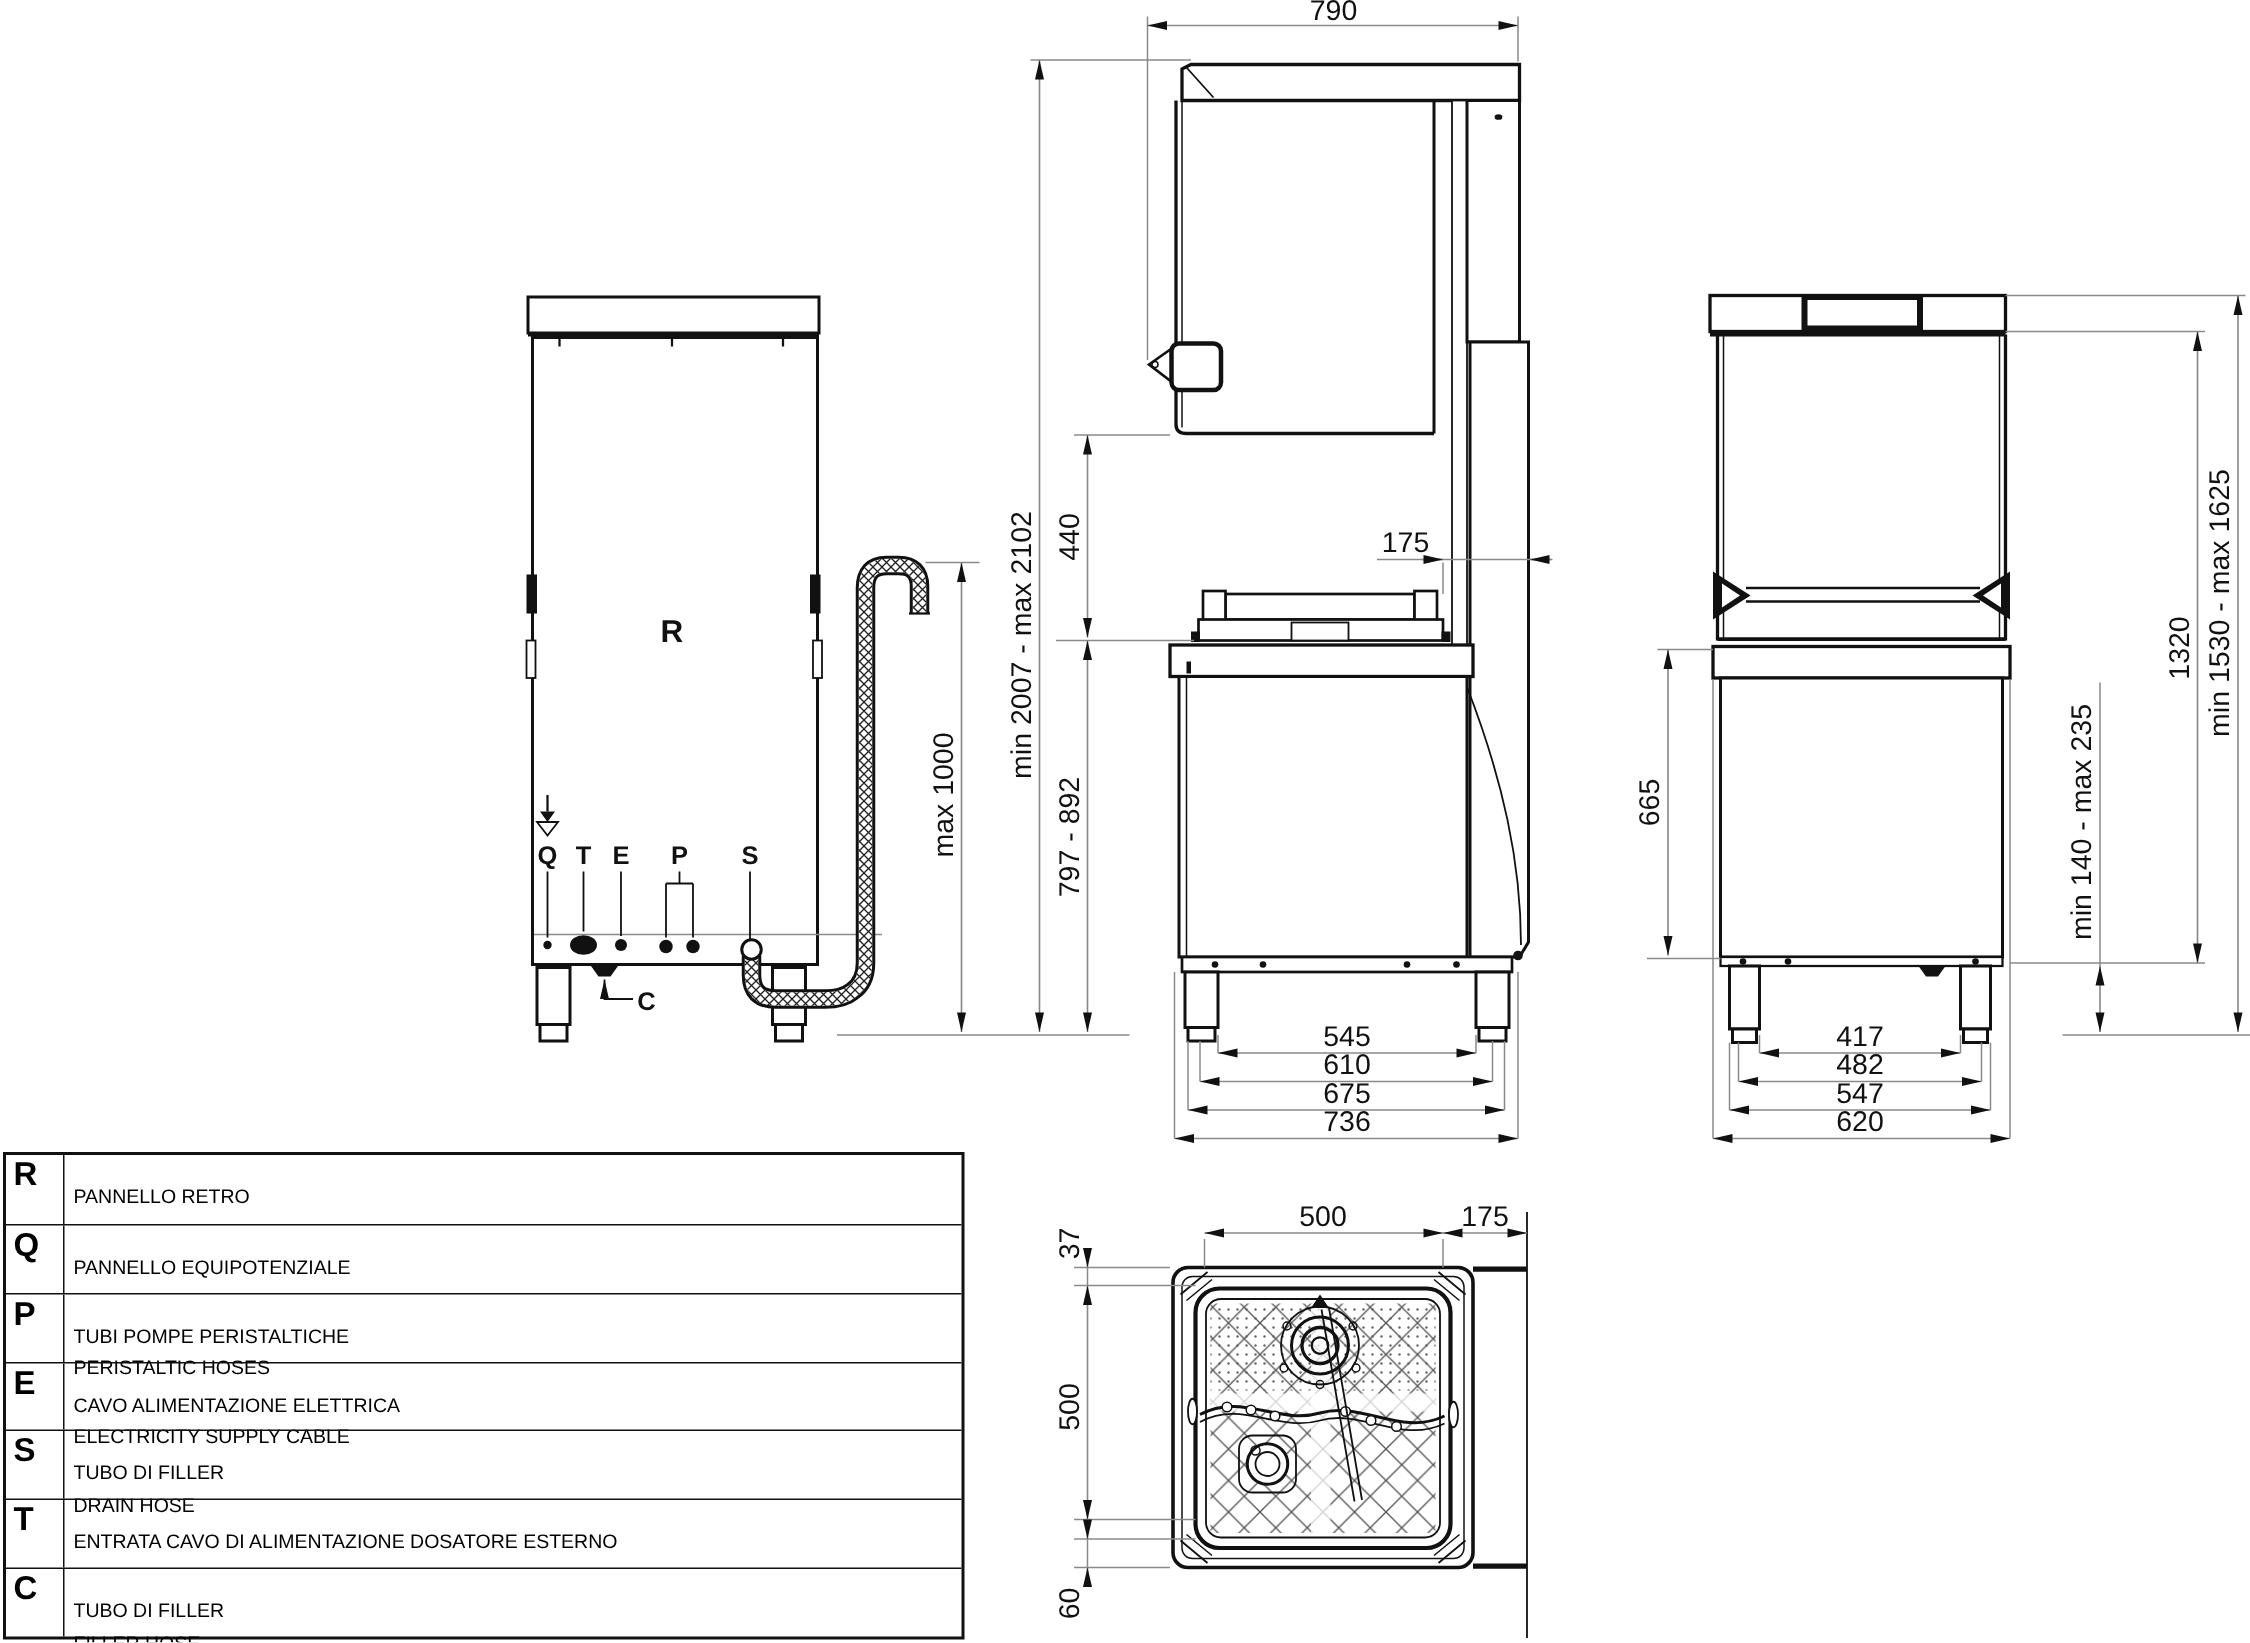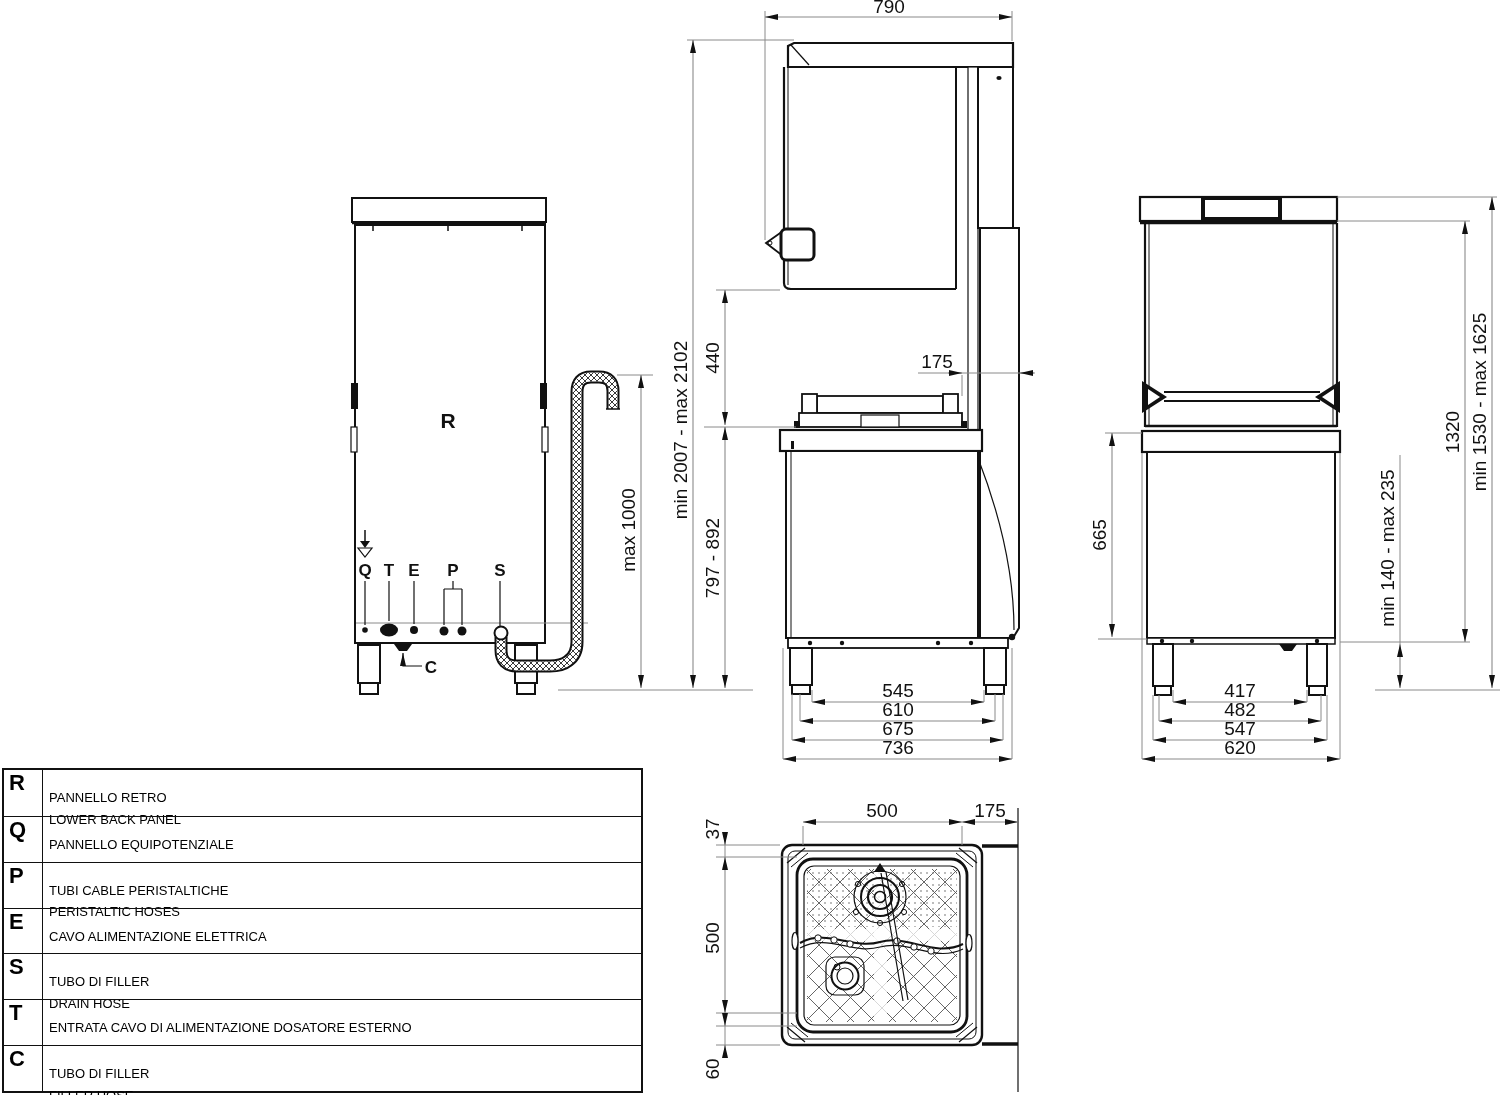--- a/index.html
+++ b/index.html
@@ -360,40 +360,40 @@
     <line x1="725" y1="1057" x2="725" y2="1045" class="dimo"></line>
     <text x="719" y="1069" class="dt" transform="rotate(-90 719 1069)">60</text>
   </g>
 </svg>
 
   <div class="legend">
     <div class="lrow">
       <div class="lkey">R</div>
       <div class="ltxt">
           <div>PANNELLO RETRO</div>
-          <div>LOWER BACK PANEL</div>
         </div>
     </div>
     <div class="lrow">
       <div class="lkey">Q</div>
       <div class="ltxt">
           <div>PANNELLO EQUIPOTENZIALE</div>
         </div>
     </div>
     <div class="lrow">
       <div class="lkey">P</div>
       <div class="ltxt">
-          <div>TUBI CABLE PERISTALTICHE</div>
+          <div>TUBI POMPE PERISTALTICHE</div>
           <div>PERISTALTIC HOSES</div>
         </div>
     </div>
     <div class="lrow">
       <div class="lkey">E</div>
       <div class="ltxt">
           <div>CAVO ALIMENTAZIONE ELETTRICA</div>
+          <div>ELECTRICITY SUPPLY CABLE</div>
         </div>
     </div>
     <div class="lrow">
       <div class="lkey">S</div>
       <div class="ltxt">
           <div>TUBO DI FILLER</div>
           <div>DRAIN HOSE</div>
         </div>
     </div>
     <div class="lrow">

